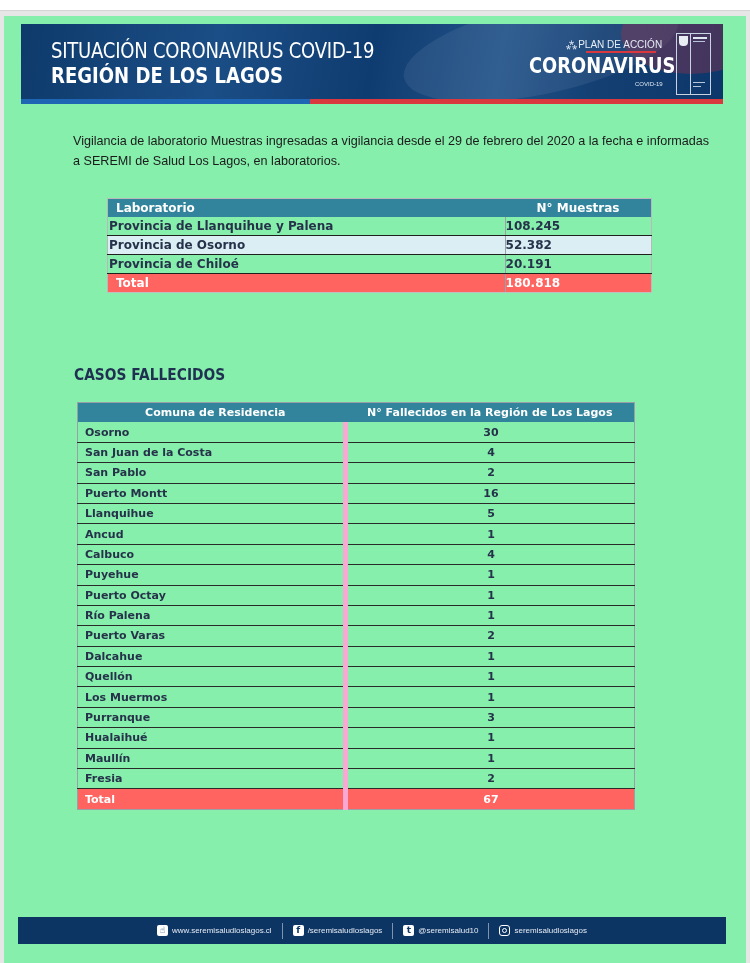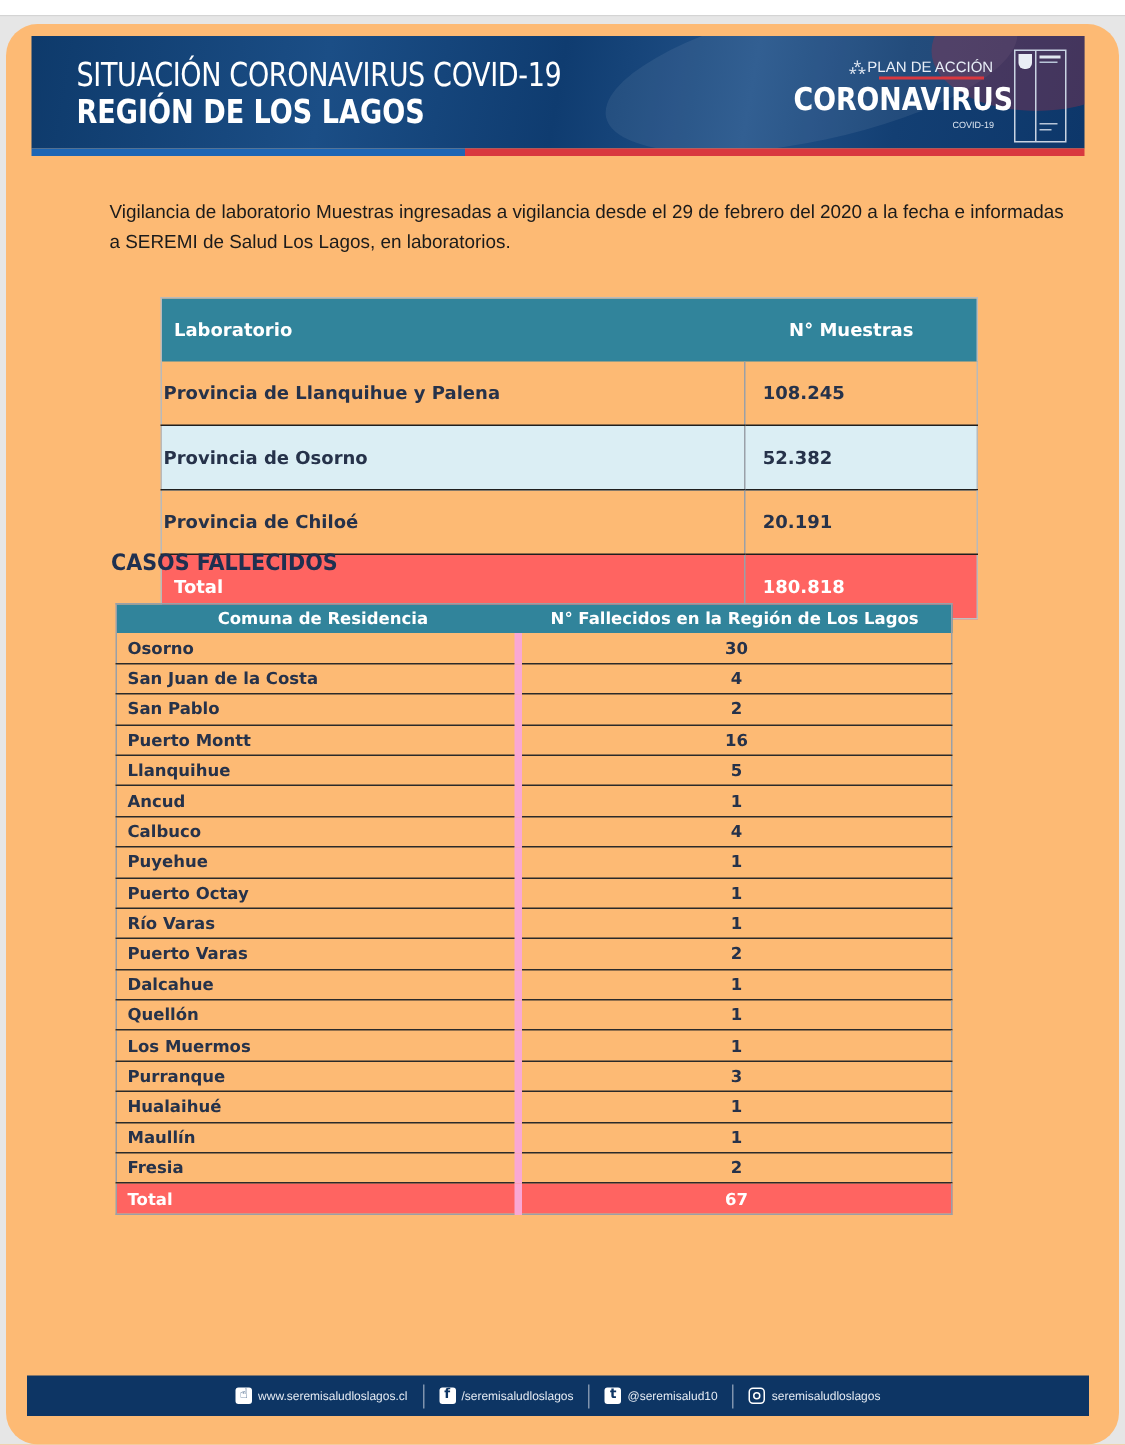--- a/index.html
+++ b/index.html
@@ -1,21 +1,21 @@
 <!DOCTYPE html>
 <html><head>
   <meta charset="utf-8">
   <style>
     html, body { margin: 0; padding: 0; }
     body {
       width: 750px; height: 963px; background: #e6e6e6; position: relative; overflow: hidden;
       font-family: "Liberation Sans", sans-serif; color: #1f2f4a;
     }
     .topbar { position: absolute; left: 0; top: 0; width: 750px; height: 10px; background: #ffffff; border-bottom: 1px solid #d4d4d4; }
-    .page { position: absolute; left: 4px; top: 16px; width: 742px; height: 947px; background: #fdba74; border-radius: 21px; }
+    .page { position: absolute; left: 4px; top: 16px; width: 742px; height: 947px; background: #86efac; }
     .banner {
       position: absolute; left: 17px; top: 8px; width: 702px; height: 75px;
       background: linear-gradient(100deg, #0e3a6b 0%, #1b4e86 28%, #0f3c70 50%, #23538a 68%, #133f73 82%, #0d376a 100%);
       overflow: hidden;
     }
     .banner .swoosh { position: absolute; left: 380px; top: -20px; width: 280px; height: 90px; border-radius: 50%; background: rgba(255,255,255,0.07); transform: rotate(-12deg); }
     .banner .swoosh2 { position: absolute; left: 600px; top: -30px; width: 140px; height: 80px; border-radius: 50%; background: rgba(170,50,70,0.35); }
     .banner-title1 { position: absolute; left: 30px; top: 14px; color: #ffffff; font-size: 22px; letter-spacing: -0.3px; font-family: "DejaVu Sans", sans-serif; font-weight: normal; transform: scaleX(0.82); transform-origin: left; white-space: nowrap; }
     .banner-title2 { position: absolute; left: 30px; top: 39px; color: #ffffff; font-size: 22px; font-weight: bold; font-family: "DejaVu Sans", sans-serif; transform: scaleX(0.82); transform-origin: left; white-space: nowrap; }
     .stripe { position: absolute; left: 17px; top: 83px; height: 5px; }
@@ -31,21 +31,21 @@
     .seremi-box .shield { position: absolute; left: 2px; top: 2px; width: 9px; height: 10px; background: #e9eef5; border-radius: 0 0 4px 4px; }
     .seremi-box .txt1 { position: absolute; left: 16px; top: 3px; width: 14px; height: 2px; background: #dfe6ef; }
     .seremi-box .txt2 { position: absolute; left: 16px; top: 7px; width: 12px; height: 1px; background: #b8c5d8; }
     .seremi-box .txt3 { position: absolute; left: 16px; top: 48px; width: 12px; height: 1px; background: #b8c5d8; }
     .seremi-box .txt4 { position: absolute; left: 16px; top: 52px; width: 8px; height: 1px; background: #b8c5d8; }
 
     .intro { position: absolute; left: 69px; top: 115px; width: 640px; font-size: 12.6px; line-height: 20px; color: #1b1b1b; font-family: "Liberation Sans", sans-serif; }
 
     table { border-collapse: collapse; position: absolute; font-family: "DejaVu Sans", sans-serif; }
     .lab-table { left: 103px; top: 182px; width: 545px; }
-    .lab-table th, .lab-table td { height: 18px; padding: 12px; font-size: 12px; }
+    .lab-table th, .lab-table td { height: 18px; padding: 0; font-size: 12px; }
     .lab-table th { background: #31849b; color: #ffffff; font-weight: bold; text-align: left; padding-left: 8px; }
     .lab-table th.num { text-align: center; padding-left: 0; margin-top: 40px; }
     .lab-table td { border-bottom: 1px solid #1f1f1f; color: #26324a; }
     .lab-table td.name { border-right: 1px solid #9aa0a8; padding-left: 1px; font-weight: bold; }
     .lab-table td.val { font-weight: bold; }
     .lab-table tr.alt td { background: #dbeef4; }
     .lab-table tr.total td { background: #ff6461; color: #ffffff; font-weight: bold; border-bottom: 1px solid #c0c0c0; }
     .lab-table tr.total td.name { padding-left: 8px; }
     .lab-table { border: 1px solid #b9b9b9; }
 
@@ -167,21 +167,21 @@
         </tr>
         <tr>
           <td class="name">Puyehue</td>
           <td class="val">1</td>
         </tr>
         <tr>
           <td class="name">Puerto Octay</td>
           <td class="val">1</td>
         </tr>
         <tr>
-          <td class="name">Río Varas</td>
+          <td class="name">Río Palena</td>
           <td class="val">1</td>
         </tr>
         <tr>
           <td class="name">Puerto Varas</td>
           <td class="val">2</td>
         </tr>
         <tr>
           <td class="name">Dalcahue</td>
           <td class="val">1</td>
         </tr>

